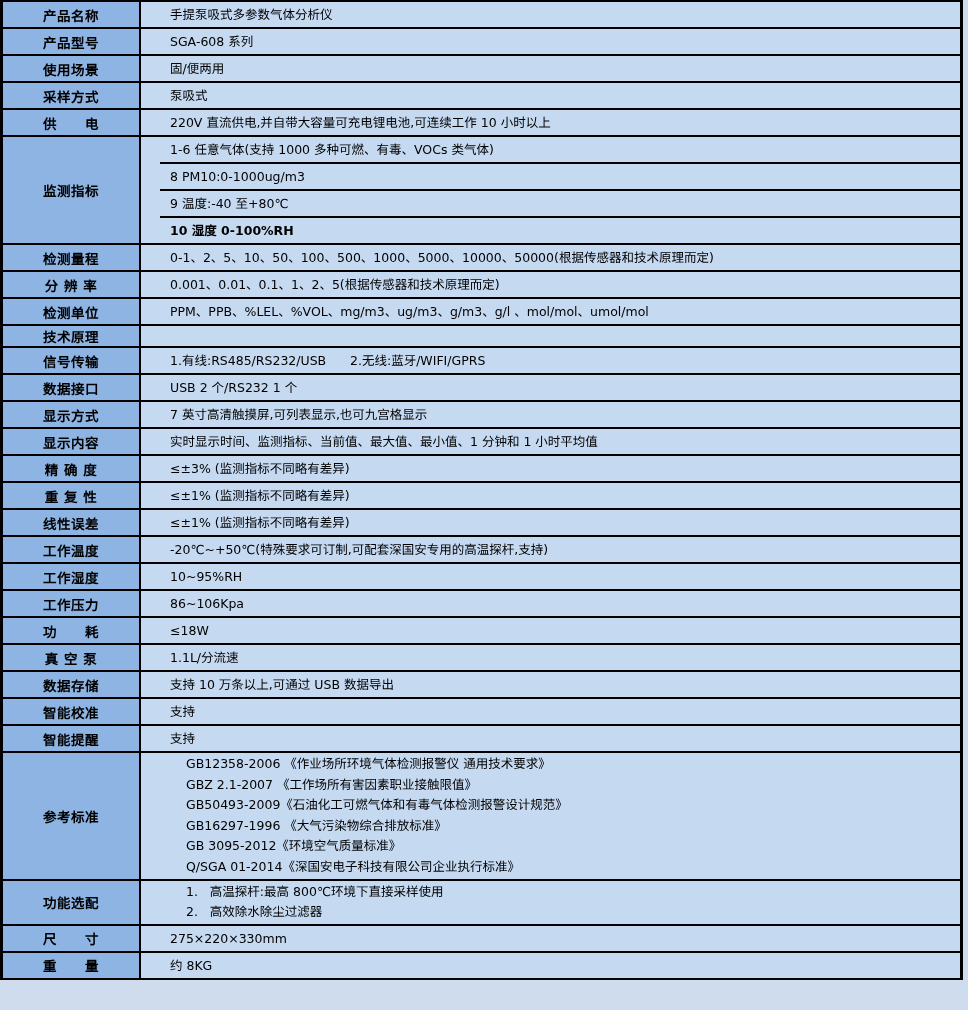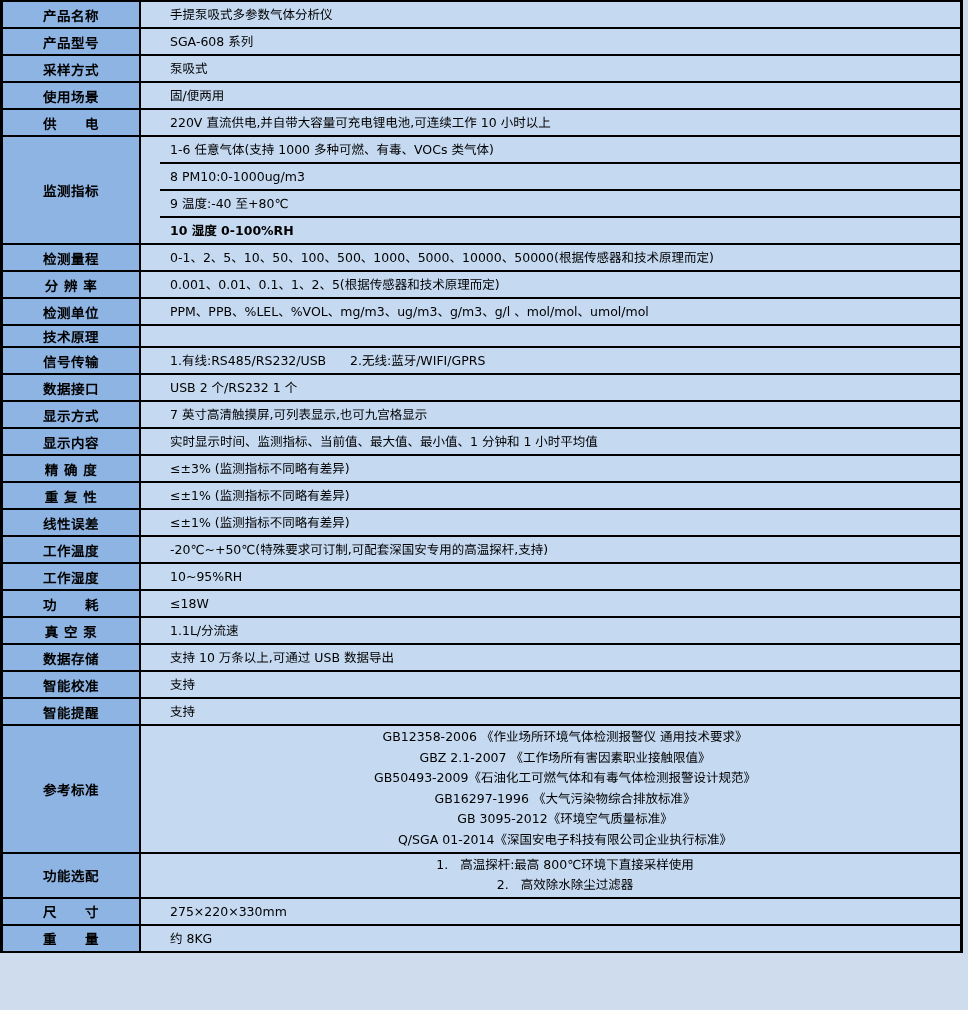--- a/index.html
+++ b/index.html
@@ -67,21 +67,20 @@
     line-height:25px;
     border-bottom:2px solid var(--border-c);
   }
   .value-cell.bordered .value-line:last-child{
     border-bottom:none;
     font-weight:bold;
   }
   
   .value-cell.plain{
     padding:1px 16px;
-    align-items:center;
   }
   .value-cell.plain .value-line{
     line-height:20.6px;
   }
 </style>
 </head>
 <body>
 
 <div class="spec-table" id="spec-table">
     <div class="row single">
@@ -90,29 +89,29 @@
         <div class="value-line">手提泵吸式多参数气体分析仪</div>
       </div>
     </div>
     <div class="row single">
       <div class="label-cell">产品型号</div>
       <div class="value-cell single">
         <div class="value-line">SGA-608 系列</div>
       </div>
     </div>
     <div class="row single">
+      <div class="label-cell">使用场景</div>
+      <div class="value-cell single">
+        <div class="value-line">固/便两用</div>
+      </div>
+    </div>
+    <div class="row single">
       <div class="label-cell">采样方式</div>
       <div class="value-cell single">
         <div class="value-line">泵吸式</div>
-      </div>
-    </div>
-    <div class="row single">
-      <div class="label-cell">使用场景</div>
-      <div class="value-cell single">
-        <div class="value-line">固/便两用</div>
       </div>
     </div>
     <div class="row single">
       <div class="label-cell">供　　电</div>
       <div class="value-cell single">
         <div class="value-line">220V 直流供电,并自带大容量可充电锂电池,可连续工作 10 小时以上</div>
       </div>
     </div>
     <div class="row bordered">
       <div class="label-cell">监测指标</div>
@@ -189,20 +188,26 @@
     <div class="row single">
       <div class="label-cell">工作温度</div>
       <div class="value-cell single">
         <div class="value-line">-20℃~+50℃(特殊要求可订制,可配套深国安专用的高温探杆,支持)</div>
       </div>
     </div>
     <div class="row single">
       <div class="label-cell">工作湿度</div>
       <div class="value-cell single">
         <div class="value-line">10~95%RH</div>
+      </div>
+    </div>
+    <div class="row single">
+      <div class="label-cell">工作压力</div>
+      <div class="value-cell single">
+        <div class="value-line">86~106Kpa</div>
       </div>
     </div>
     <div class="row single">
       <div class="label-cell">功　　耗</div>
       <div class="value-cell single">
         <div class="value-line">≤18W</div>
       </div>
     </div>
     <div class="row single">
       <div class="label-cell">真 空 泵</div>

